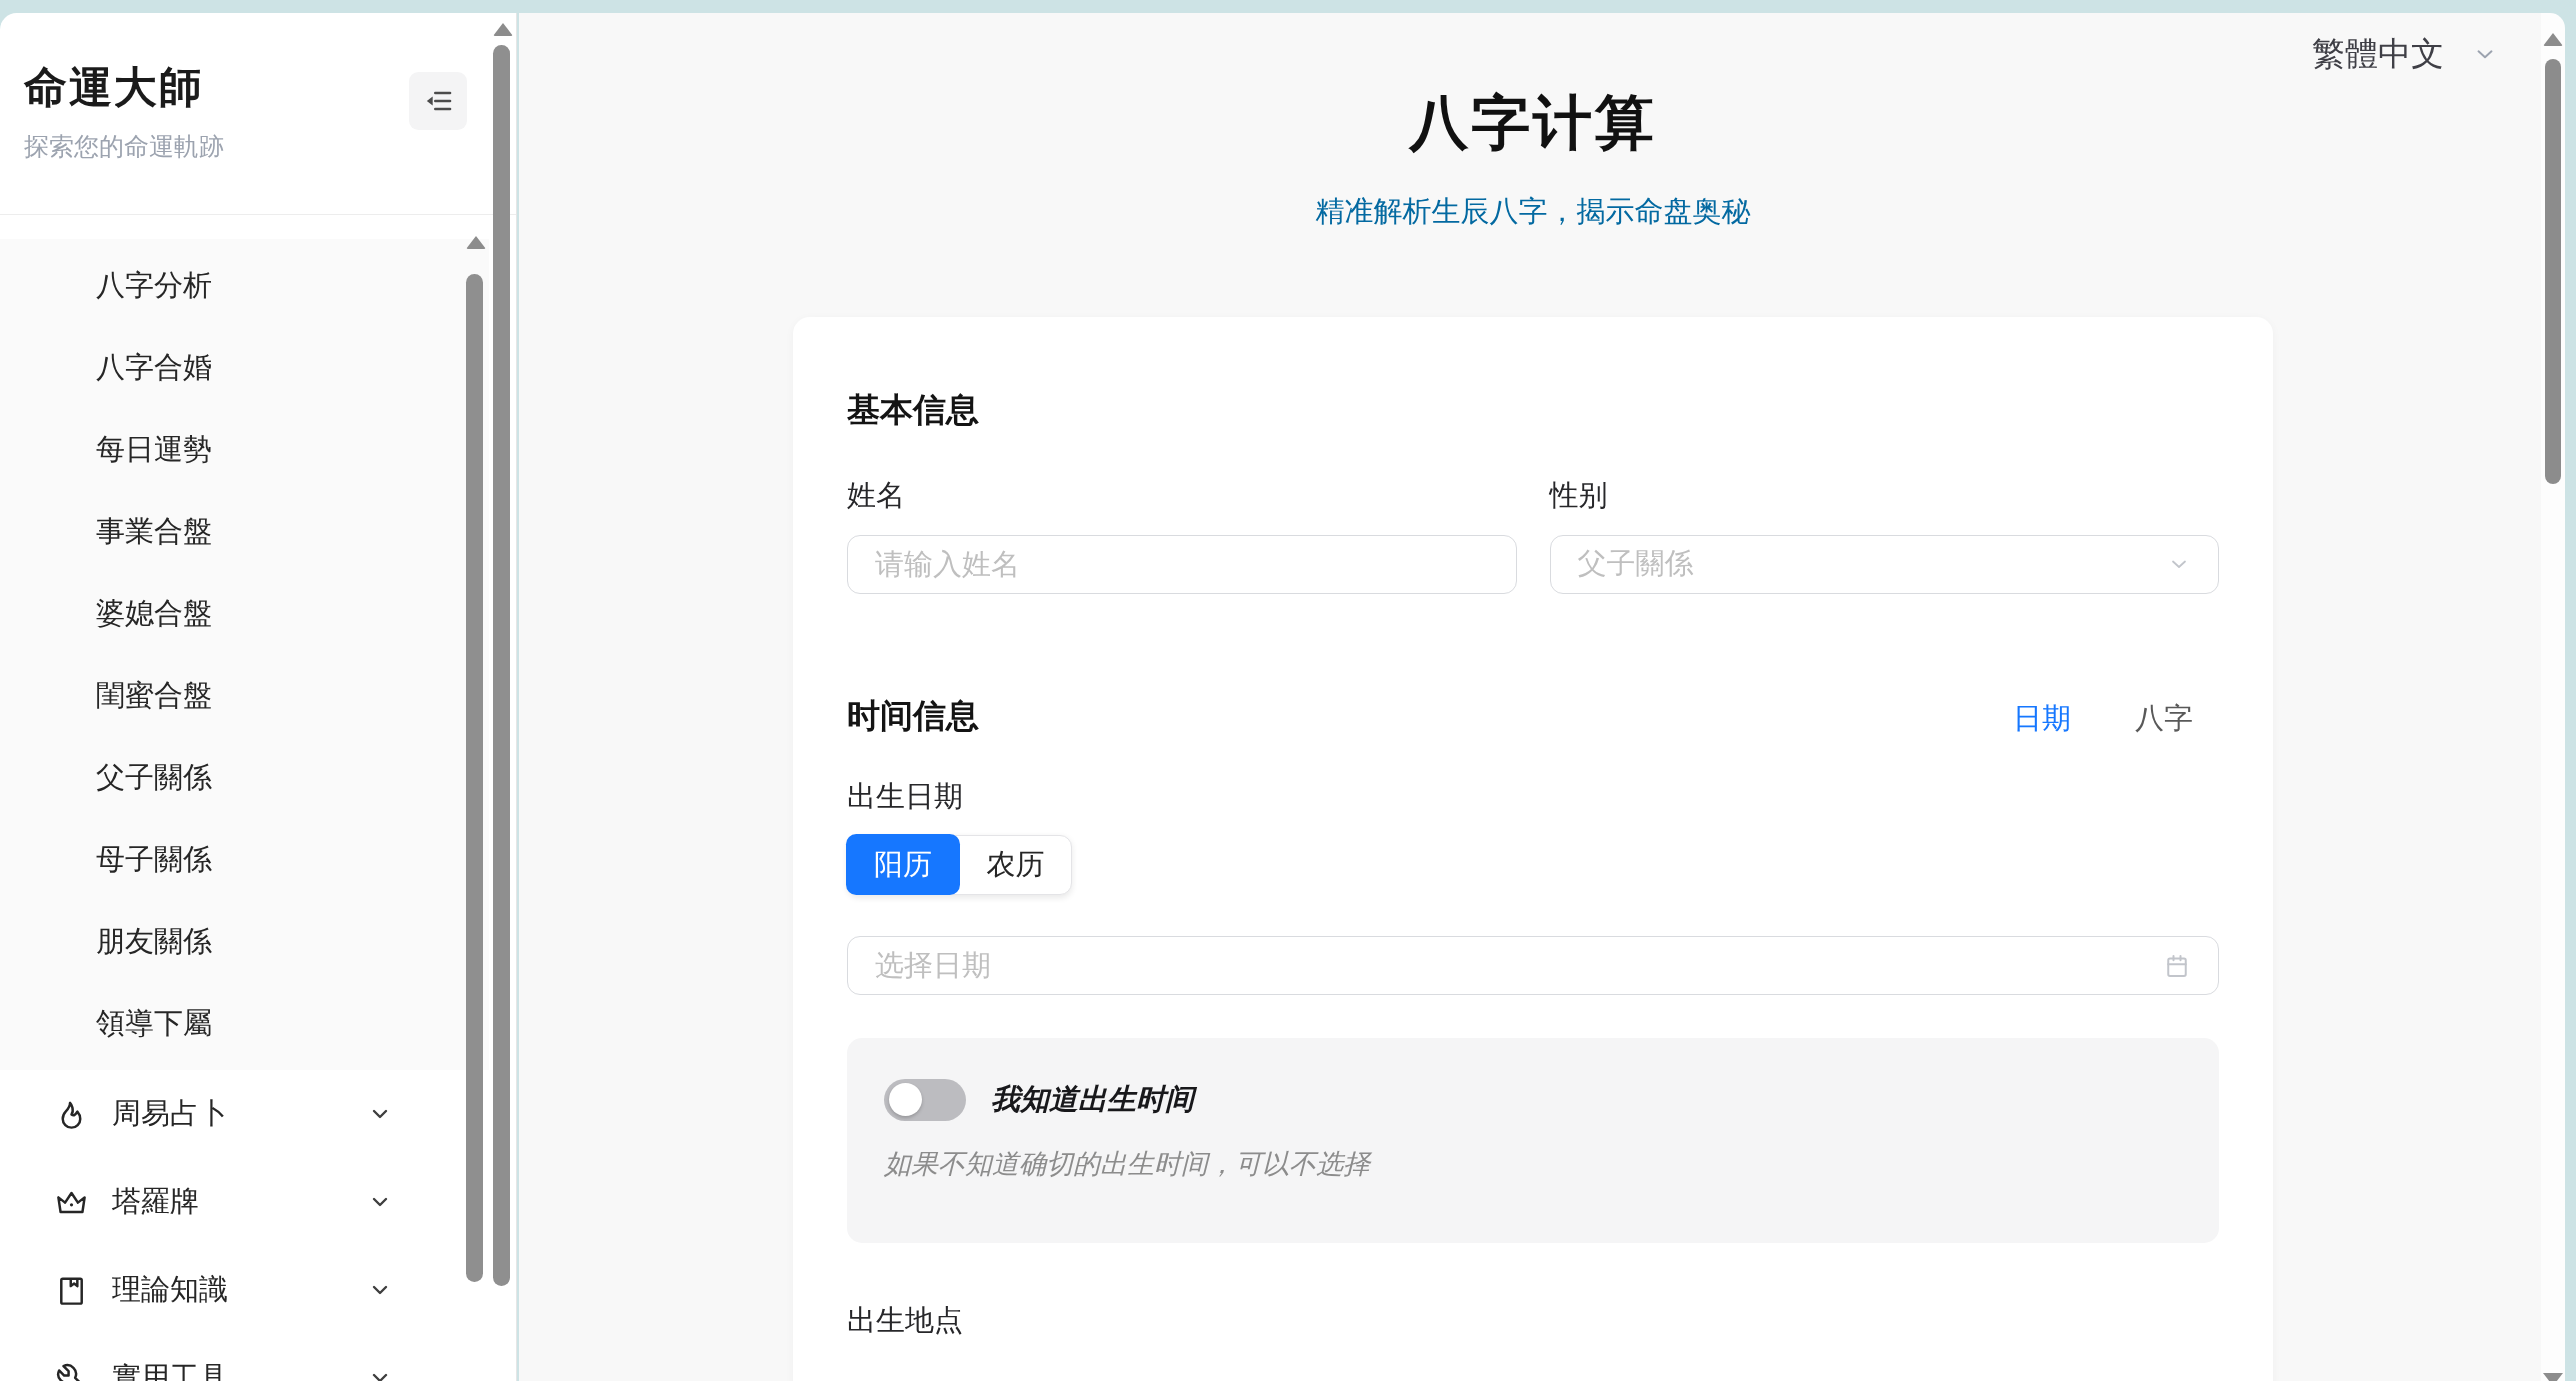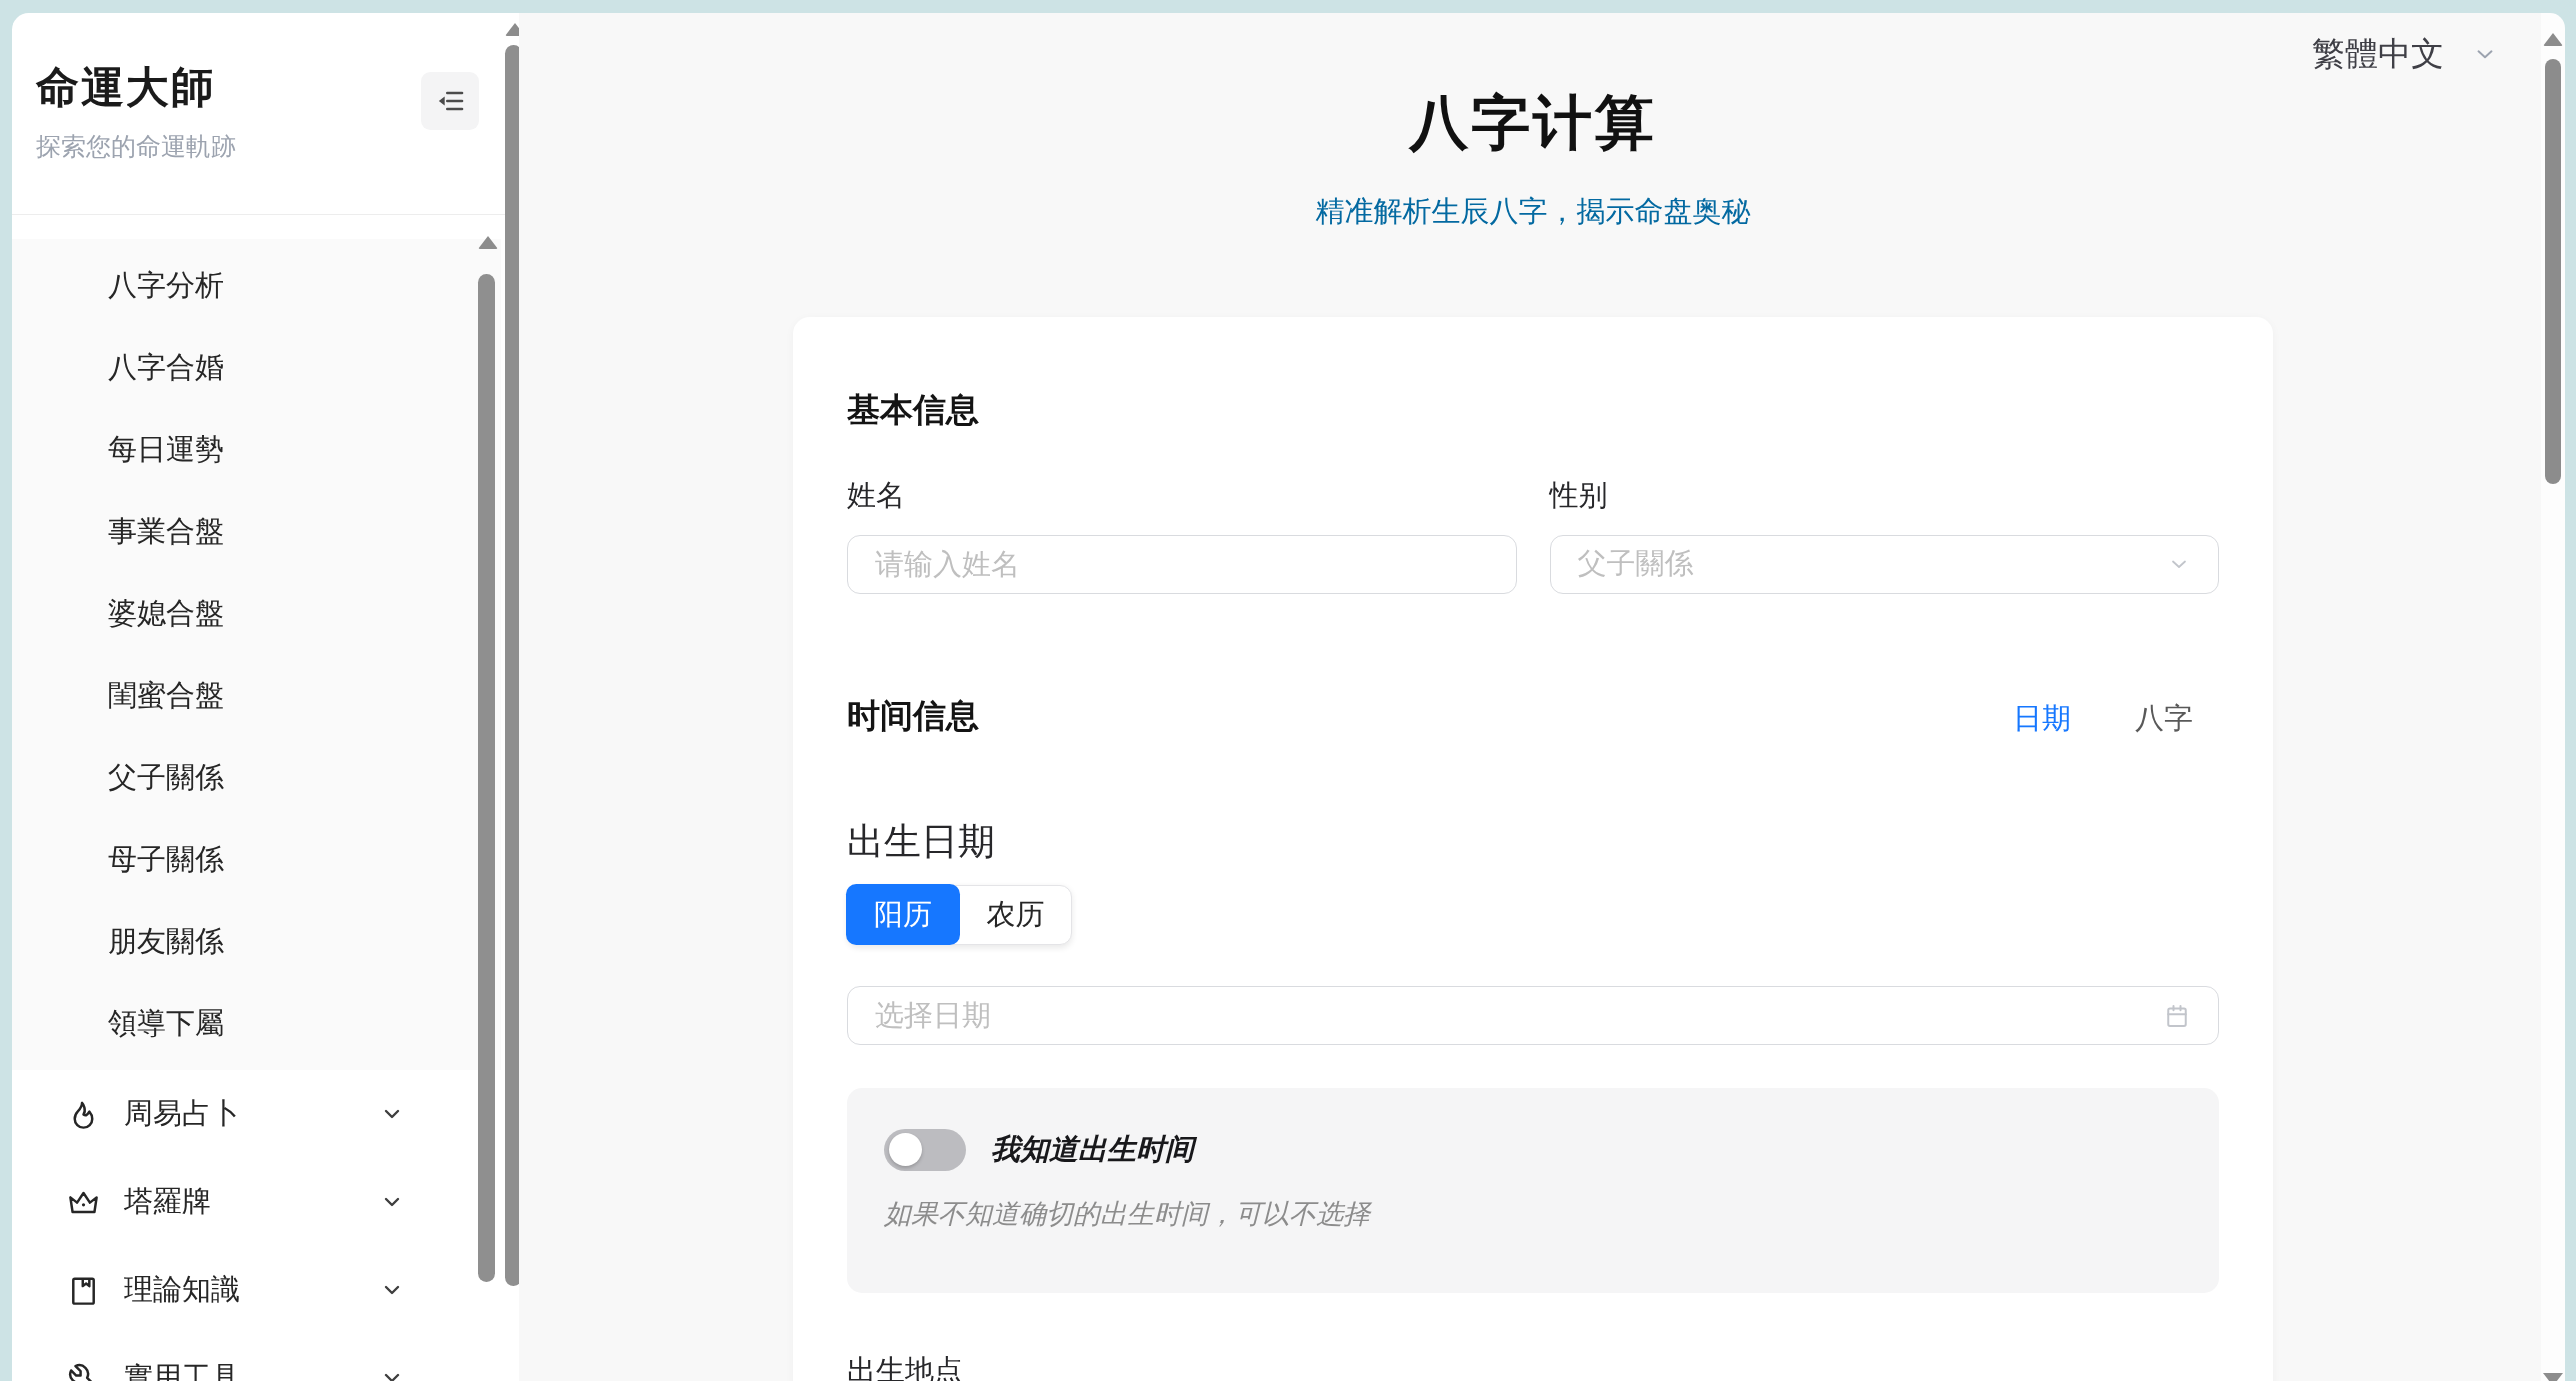--- a/index.html
+++ b/index.html
@@ -1,20 +1,20 @@
 <!DOCTYPE html>
 <html style="font-size:15px"><head>
 <meta charset="utf-8">
 <style>
   * { margin:0; padding:0; box-sizing:border-box; }
   html,body { width:2576px; height:1382px; }
   body { font-family:"Liberation Sans", sans-serif; background:#cde3e5; overflow:hidden; position:relative; }
 
   
-  .sidebar { position:absolute; left:12px; top:13px; bottom:0; width:517px; background:#ffffff;
+  .sidebar { position:absolute; left:0; top:13px; bottom:0; width:517px; background:#ffffff;
              border-top-left-radius:16.7px; border-right:1.9px solid #e6e6e6; overflow:hidden; }
   .sidebar-header { position:relative; height:202px; border-bottom:1.9px solid #ededed; padding:46px 0 0 24px; }
   .logo-title { font-size:43px; font-weight:700; color:#1b1b1b; letter-spacing:1.9px; }
   .logo-subtitle { margin-top:13px; font-size:25px; color:#9ca3af; }
   .collapse-btn { position:absolute; top:59px; left:409px; width:58px; height:58px; border:none;
                   background:#f4f4f5; border-radius:9.3px; display:flex; align-items:center; justify-content:center;
                   color:#4b4b4b; cursor:pointer; }
   .submenu { position:relative; margin-top:24px; background:#fafafa; padding:5.6px 0; width:489px; }
   .submenu-item { height:82px; display:flex; align-items:center; padding-left:96px;
                   font-size:29px; color:#262626; cursor:pointer; }
@@ -56,21 +56,21 @@
   input.input { outline:none; font-family:"Liberation Sans", sans-serif; }
   .select-box, .date-box { justify-content:space-between; cursor:pointer; }
   .ph { color:#bfbfbf; }
   .select-chev, .cal-icon { color:#c2c5cb; display:flex; }
 
   .time-head-row { margin-top:100px; display:flex; justify-content:space-between; align-items:flex-end; }
   .tabs { display:flex; gap:64px; padding-right:26px; }
   .tab { font-size:29px; color:#595959; cursor:pointer; }
   .tab.active { color:#1677ff; }
 
-  .birth-label { margin-top:78px; font-size:37px; color:#27272a; display:block; }
+  .birth-label { margin-top:38px; font-size:29px; color:#27272a; display:block; }
   .segmented { margin-top:18.6px; display:inline-flex; background:#ffffff; border:1.9px solid #e4e4e7;
                border-radius:12px; box-shadow:0 2.8px 6.5px rgba(0,0,0,0.09); }
   .seg { width:111px; height:58px; border:none; background:transparent; font-size:29px; color:#262626;
          font-family:"Liberation Sans", sans-serif; cursor:pointer; border-radius:10.2px; }
   .seg.active { background:#1677ff; color:#ffffff; margin:-1.9px 0 -1.9px -1.9px; height:61px; width:114px; }
 
   .date-box { margin-top:41px; }
 
   .panel { margin-top:43px; background:#f5f5f6; border-radius:15px; padding:41px 37px 61px 37px;font-style:italic; }
   .toggle-row { display:flex; align-items:center; gap:25px; }

